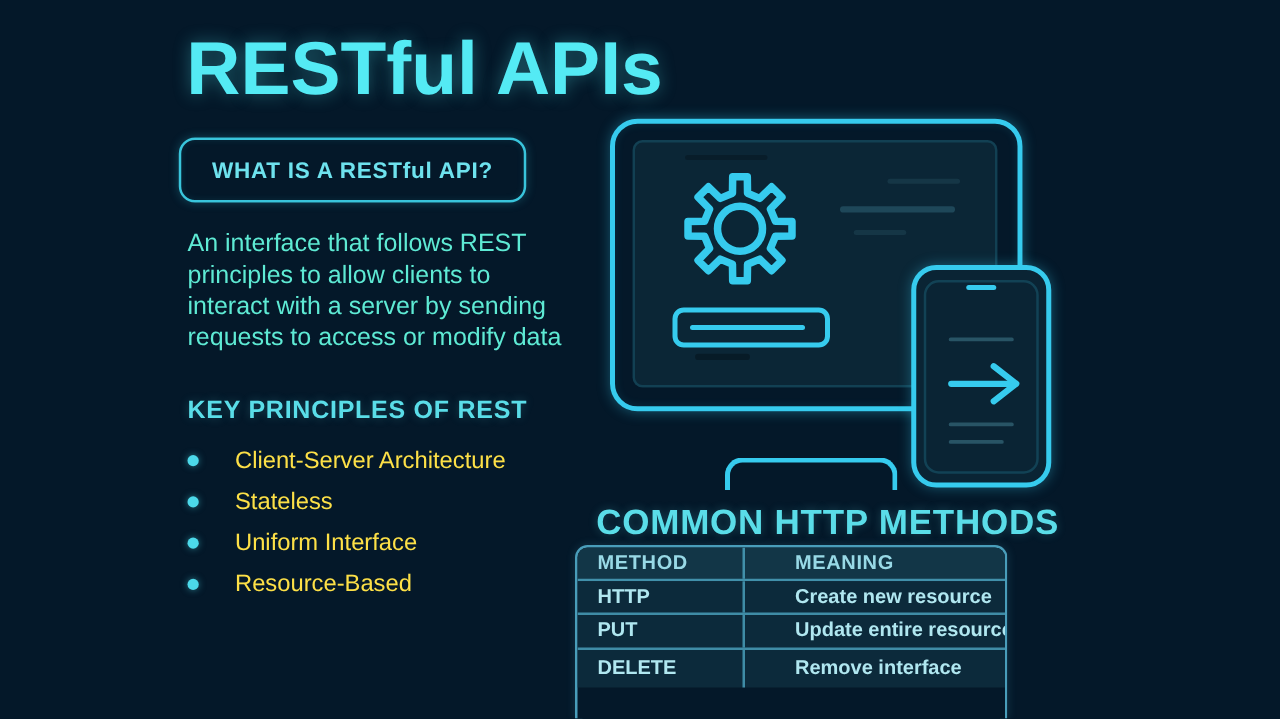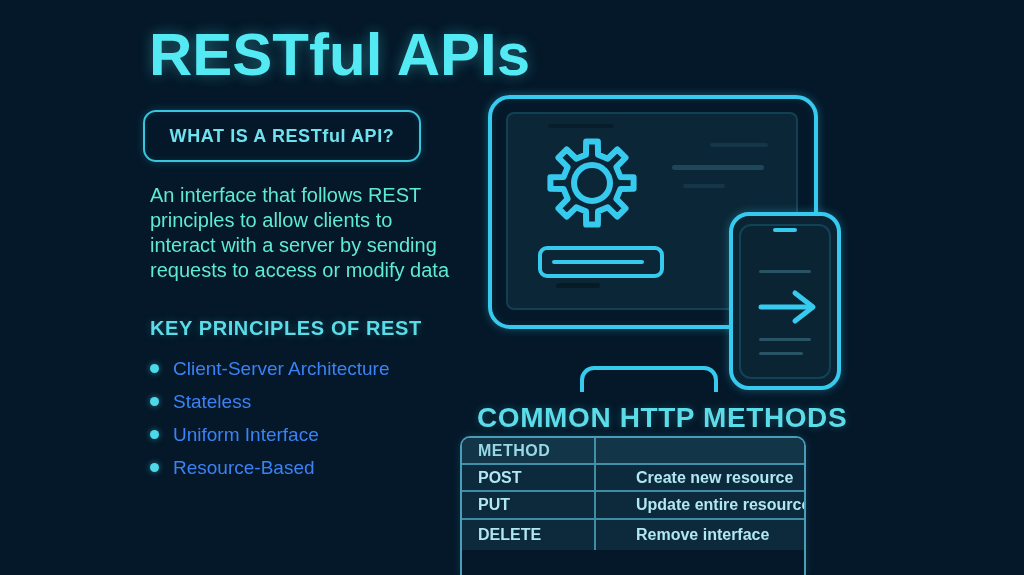--- a/index.html
+++ b/index.html
@@ -36,21 +36,21 @@
     color:#5adde8;white-space:nowrap;text-shadow:0 0 8px rgba(90,221,232,.25);
   }
   .key-heading{left:150px;top:317px;}
   .bullets{left:150px;top:352px;}
   .bullet-row{display:flex;align-items:center;height:33px;}
   .bullet-dot{
     width:9px;height:9px;border-radius:50%;background:#4cd9ea;
     margin-right:14px;box-shadow:0 0 6px rgba(76,217,234,.5);flex:none;
   }
   .bullet-label{
-    font-size:19px;font-weight:500;color:#3b82f6;white-space:nowrap;
+    font-size:19px;font-weight:500;color:#fde047;white-space:nowrap;margin-left:15px;
   }
 
   
   .monitor{
     left:488px;top:95px;width:330px;height:234px;box-sizing:border-box;
     border:4px solid #36cbee;border-radius:22px;
     box-shadow:0 0 10px rgba(54,203,238,.35), inset 0 0 8px rgba(54,203,238,.12);
   }
   .screen{
     left:506px;top:112px;width:292px;height:198px;box-sizing:border-box;
@@ -182,24 +182,27 @@
     <div class="phone-line" style="left:26px;top:136px;width:44px;"></div>
   </div>
 
   <div class="abs section-heading common-heading">COMMON HTTP METHODS</div>
 
   <div class="abs methods-table">
     <div class="t-row header" style="height:27px;">
       <div class="c-method">
         <span>METHOD</span>
       </div>
+      <div class="c-meaning">
+        <span>MEANING</span>
+      </div>
     </div>
     <div class="t-row" style="height:27px;">
       <div class="c-method">
-          <span>POST</span>
+          <span>HTTP</span>
         </div>
       <div class="c-meaning">
           <span>Create new resource</span>
         </div>
     </div>
     <div class="t-row" style="height:28px;">
       <div class="c-method">
           <span>PUT</span>
         </div>
       <div class="c-meaning">

